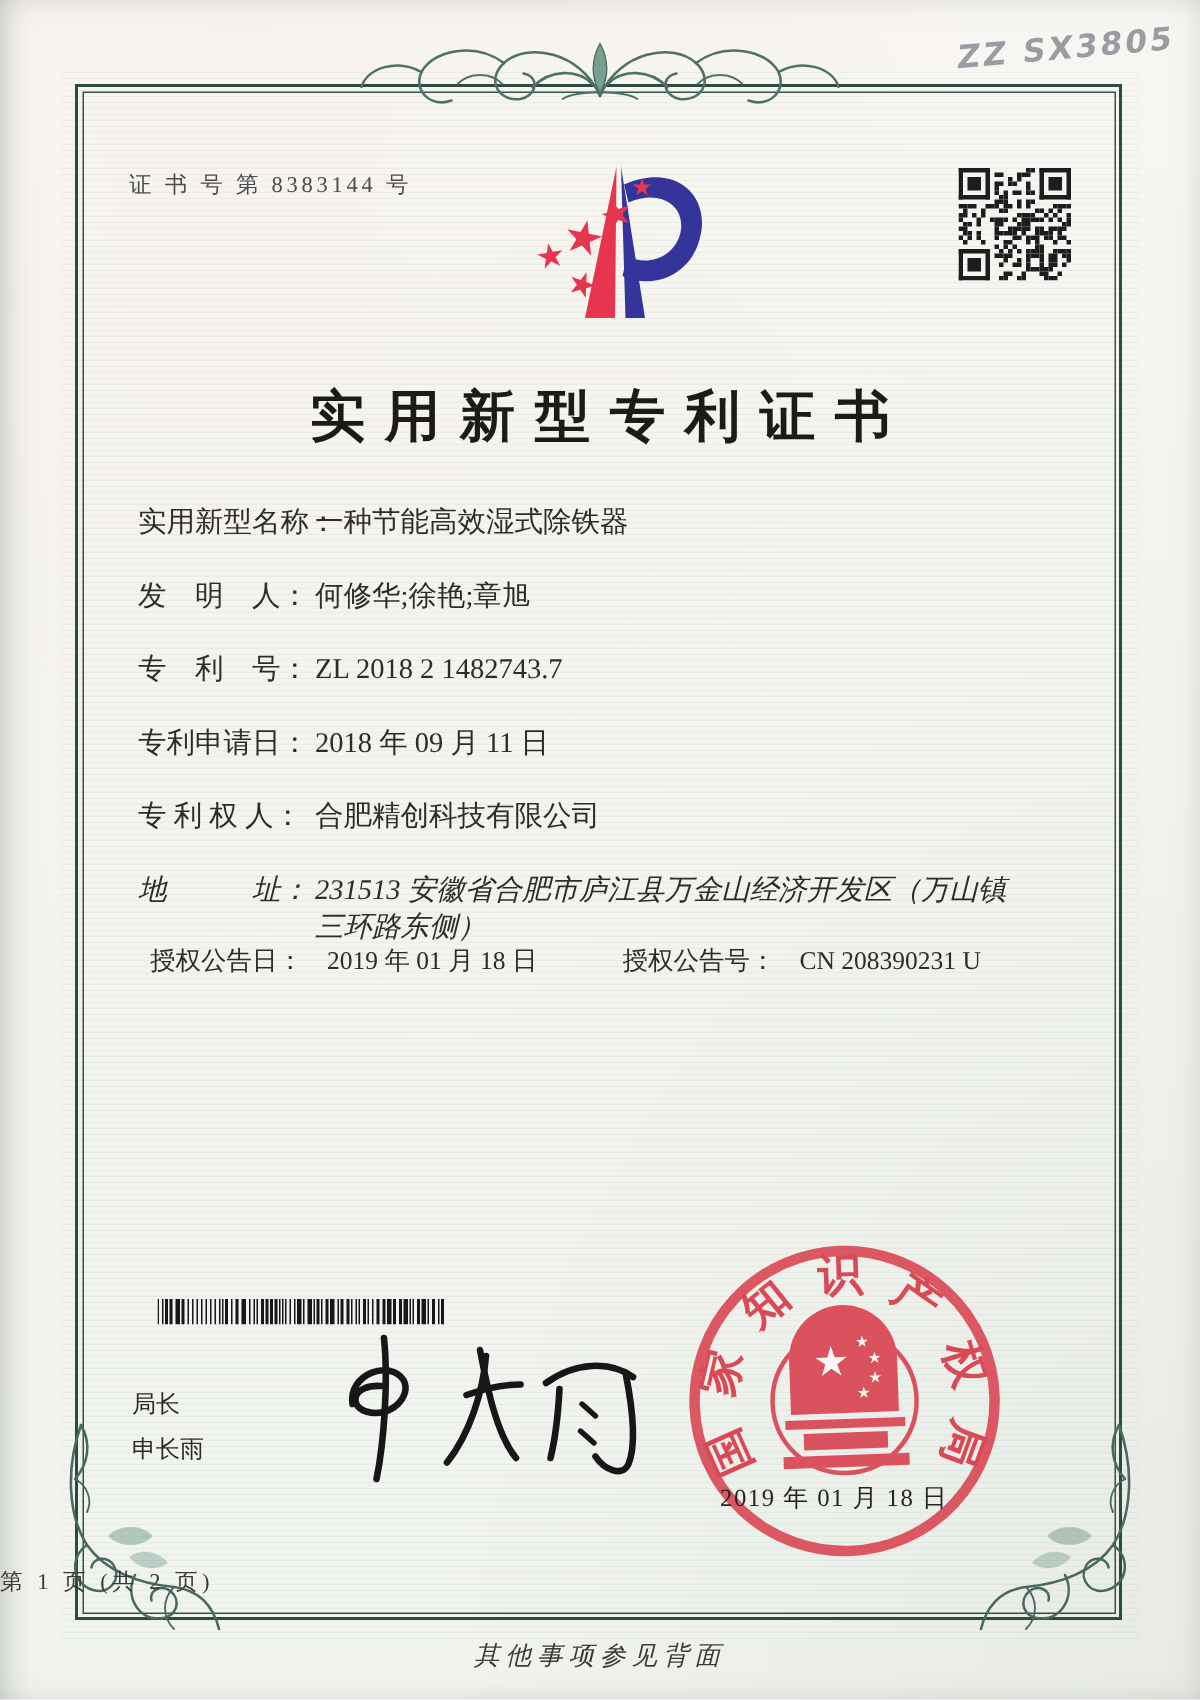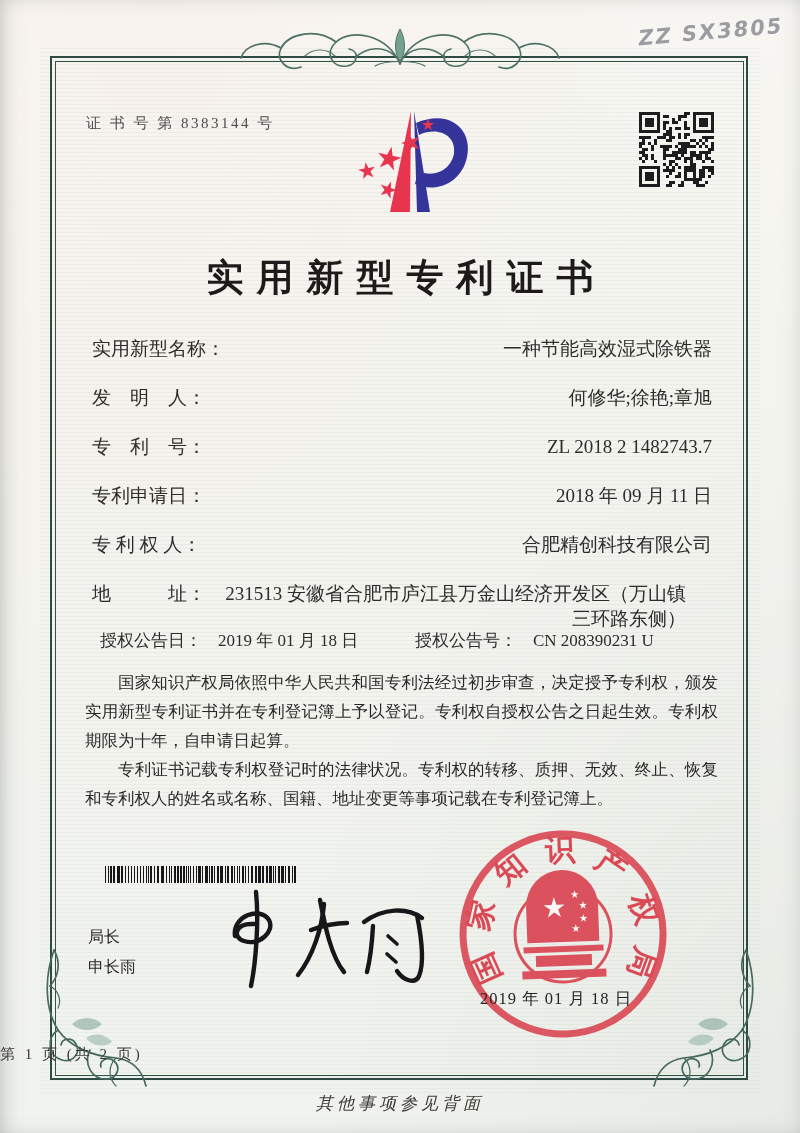--- a/index.html
+++ b/index.html
@@ -33,22 +33,22 @@
 
   #logo{position:absolute;left:331px;top:106px;}
   #qr{position:absolute;left:639px;top:112px;background:transparent;}
 
   #title{position:absolute;left:0;top:237px;width:100%;text-align:center;font-size:37px;
     color:#1d1b19;letter-spacing:13px;font-weight:600;text-indent:13px;margin-top:16px;}
 
   #fields{position:absolute;left:92px;top:336px;width:620px;font-size:19px;color:#2e2c2a;}
   .field-row{display:flex;line-height:25px;margin-bottom:24px;}
   .field-label{width:118px;flex:0 0 118px;white-space:nowrap;}
-  .field-value{flex:1;text-align:right;}
-  .field-row.address{margin-bottom:12px;}
+  .field-value{flex:1;}
+  .field-row.address{margin-bottom:12px;font-style:italic;}
   .field-row.address .field-value{max-width:476px;}
   #grant-row{position:absolute;left:100px;top:628px;width:620px;display:flex;font-size:17px;line-height:25px;color:#2e2c2a;}
   #grant-date{width:315px;flex:0 0 315px;display:flex;align-items:center;}
   #grant-no{display:flex;}
 
   #paragraphs{position:absolute;left:85px;top:668px;width:633px;font-size:16.5px;line-height:29px;color:#2b2927;text-align:justify;}
   #paragraphs p{margin:0;text-indent:2em;}
 
   #barcode{position:absolute;left:105px;top:866px;}
 
@@ -391,24 +391,20 @@
     <div id="grant-date">
       <span class="field-label">授权公告日：</span>
       <span>2019 年 01 月 18 日</span>
     </div>
     <div id="grant-no">
       <span class="field-label">授权公告号：</span>
       <span>CN 208390231 U</span>
     </div>
   </div>
 
-  <div id="paragraphs">
-    <p>国家知识产权局依照中华人民共和国专利法经过初步审查，决定授予专利权，颁发实用新型专利证书并在专利登记簿上予以登记。专利权自授权公告之日起生效。专利权期限为十年，自申请日起算。</p>
-    <p>专利证书记载专利权登记时的法律状况。专利权的转移、质押、无效、终止、恢复和专利权人的姓名或名称、国籍、地址变更等事项记载在专利登记簿上。</p>
-  </div>
 
   <svg id="barcode" width="196" height="17" viewBox="0 0 196 17">
       <rect x="0" y="0" width="1" height="17" fill="#17171a"></rect>
       <rect x="3" y="0" width="1" height="17" fill="#17171a"></rect>
       <rect x="5" y="0" width="2" height="17" fill="#17171a"></rect>
       <rect x="8" y="0" width="2" height="17" fill="#17171a"></rect>
       <rect x="12" y="0" width="3" height="17" fill="#17171a"></rect>
       <rect x="16" y="0" width="2" height="17" fill="#17171a"></rect>
       <rect x="20" y="0" width="1" height="17" fill="#17171a"></rect>
       <rect x="23" y="0" width="1" height="17" fill="#17171a"></rect>

